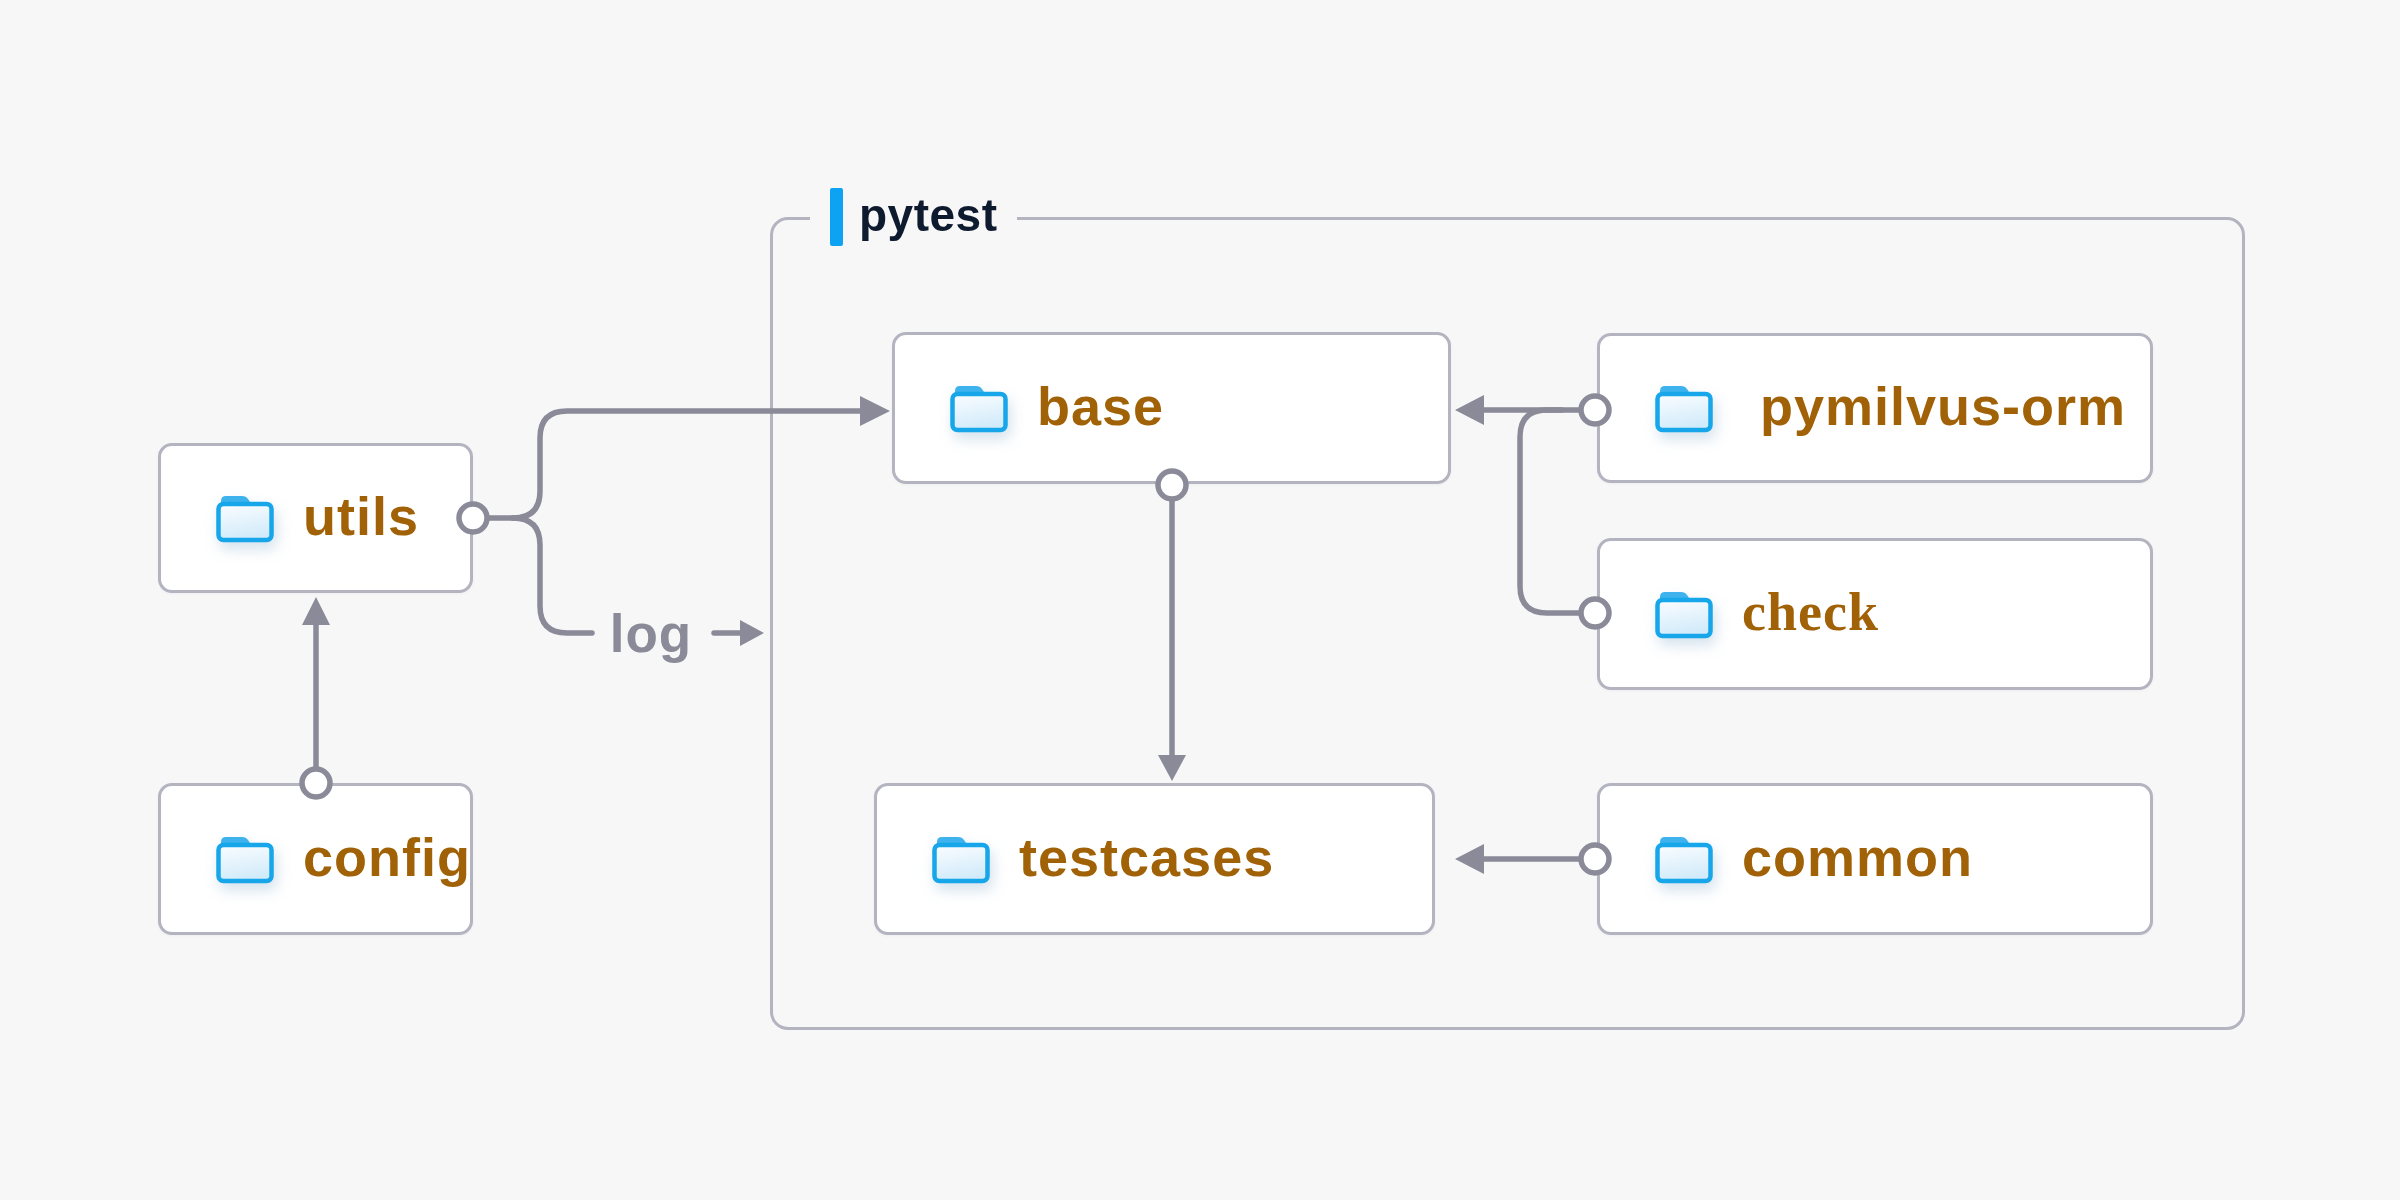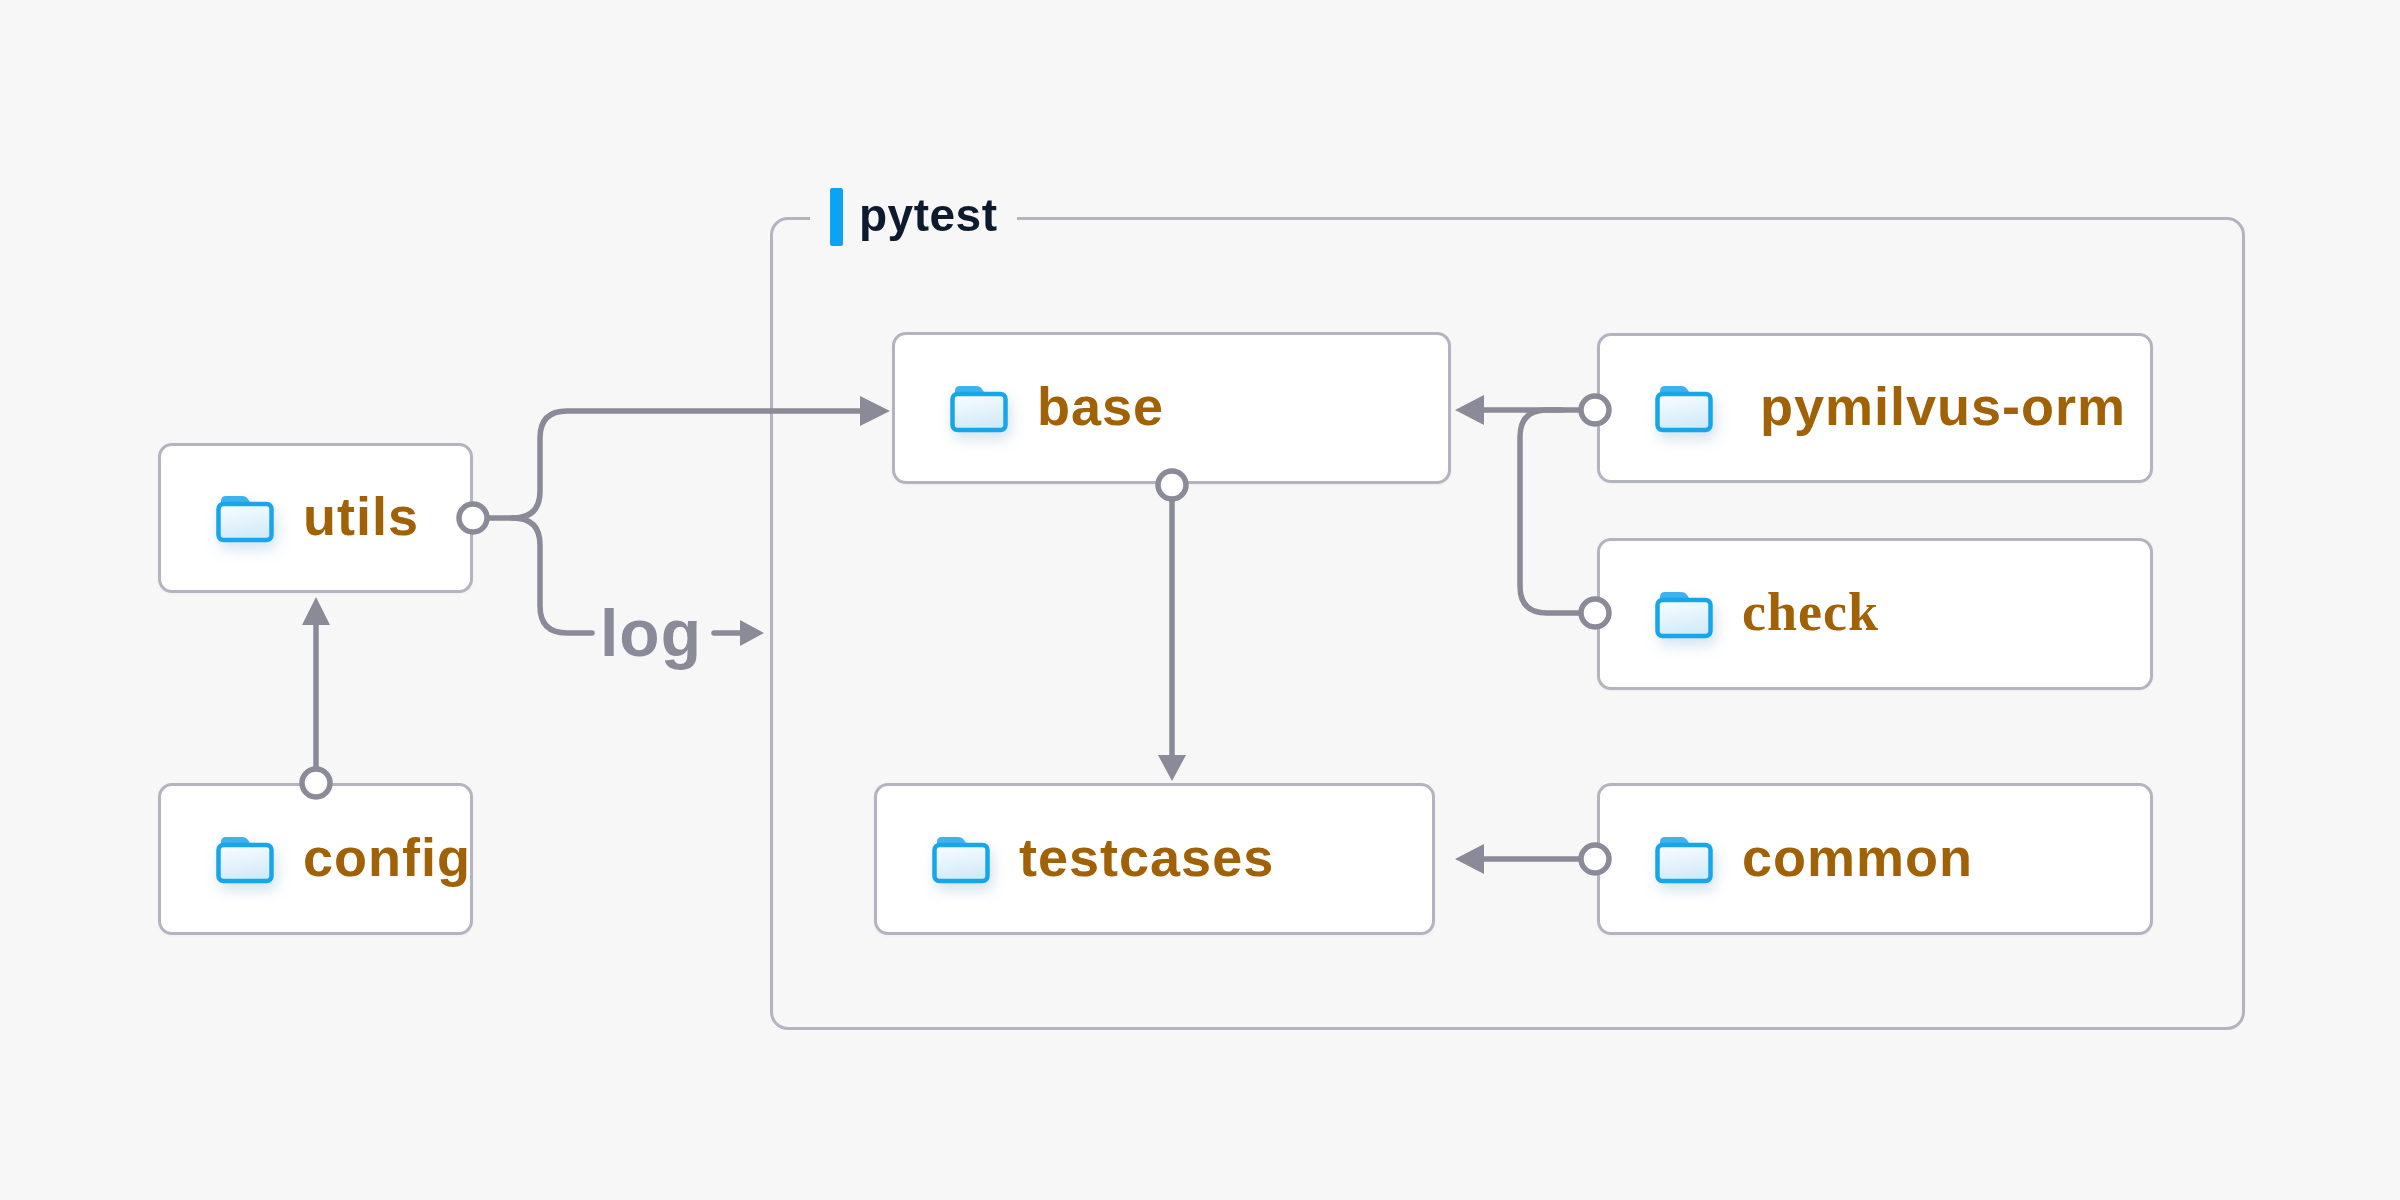--- a/index.html
+++ b/index.html
@@ -56,21 +56,21 @@
     background:#0ea3f2;
   }
   .group-label .group-title{
     font-size:46px;font-weight:700;letter-spacing:.5px;
     color:#0e1a2e;line-height:1;padding-bottom:4px;
   }
   .edge-label{
     position:absolute;
     left:596px;top:602px;width:110px;height:62px;
     display:flex;align-items:center;justify-content:center;
-    font-size:66px;font-weight:600;color:#8a8a98;
+    font-size:53px;font-weight:600;color:#8a8a98;
     letter-spacing:1px;line-height:1;
     z-index:2;
   }
   svg.wires{
     position:absolute;left:0;top:0;z-index:4;
     pointer-events:none;
   }
   svg.wires path, svg.wires line{
     fill:none;stroke:#8a8a98;stroke-width:5.5;stroke-linecap:round;
   }

